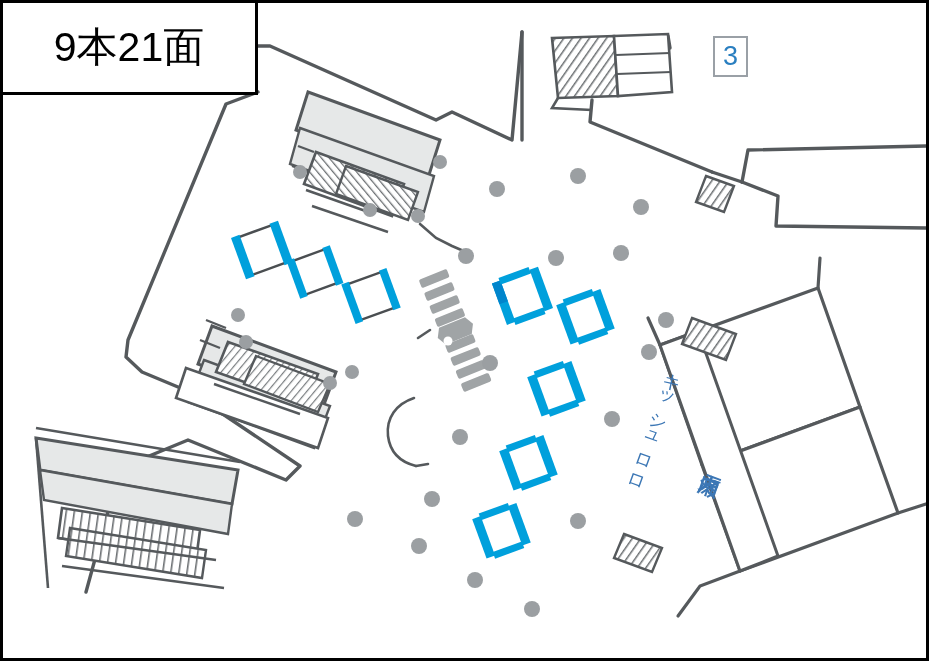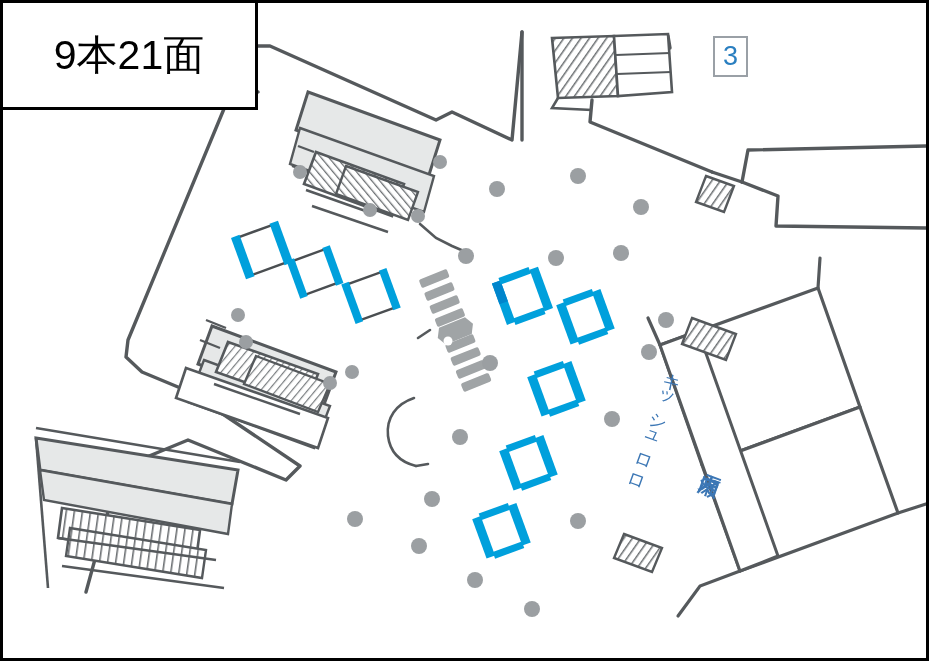--- a/index.html
+++ b/index.html
@@ -23,21 +23,21 @@
     width:929px;height:661px;
     box-sizing:border-box;
     border:3px solid #000000;
     pointer-events:none;
   }
 
   
   #title-plate{
     position:absolute;
     left:0px;top:0px;
-    width:258px;height:110px;
+    width:258px;height:95px;
     box-sizing:border-box;
     background:#ffffff;
     border:3px solid #000000;
     display:flex;align-items:center;justify-content:center;
     z-index:5;
   }
   #title-plate .title-text{
     font-family:"Liberation Sans","DejaVu Sans",sans-serif;
     font-size:41px;
     line-height:1;

